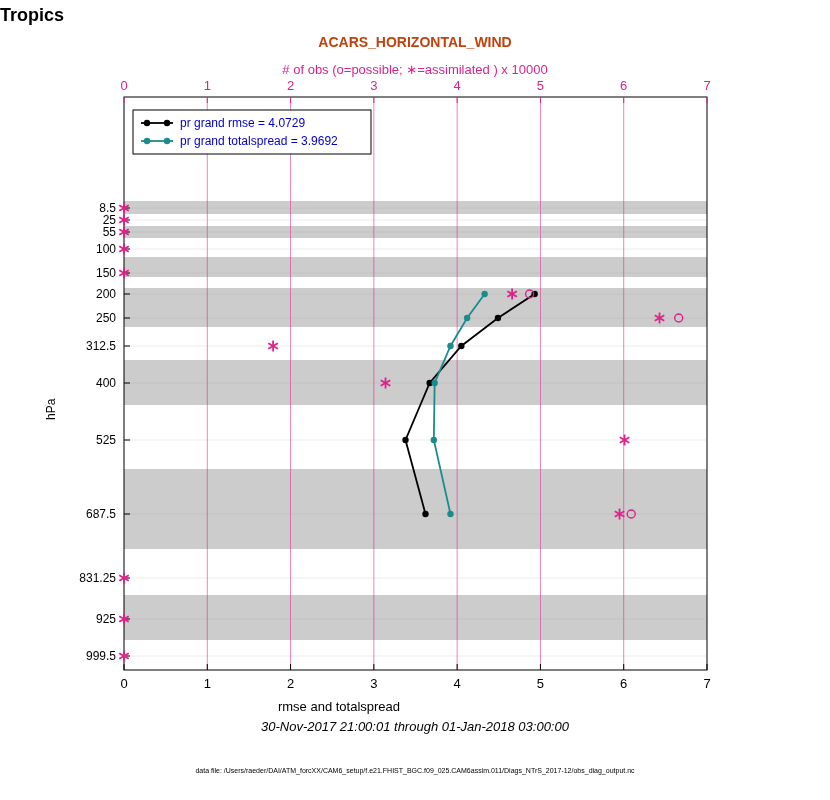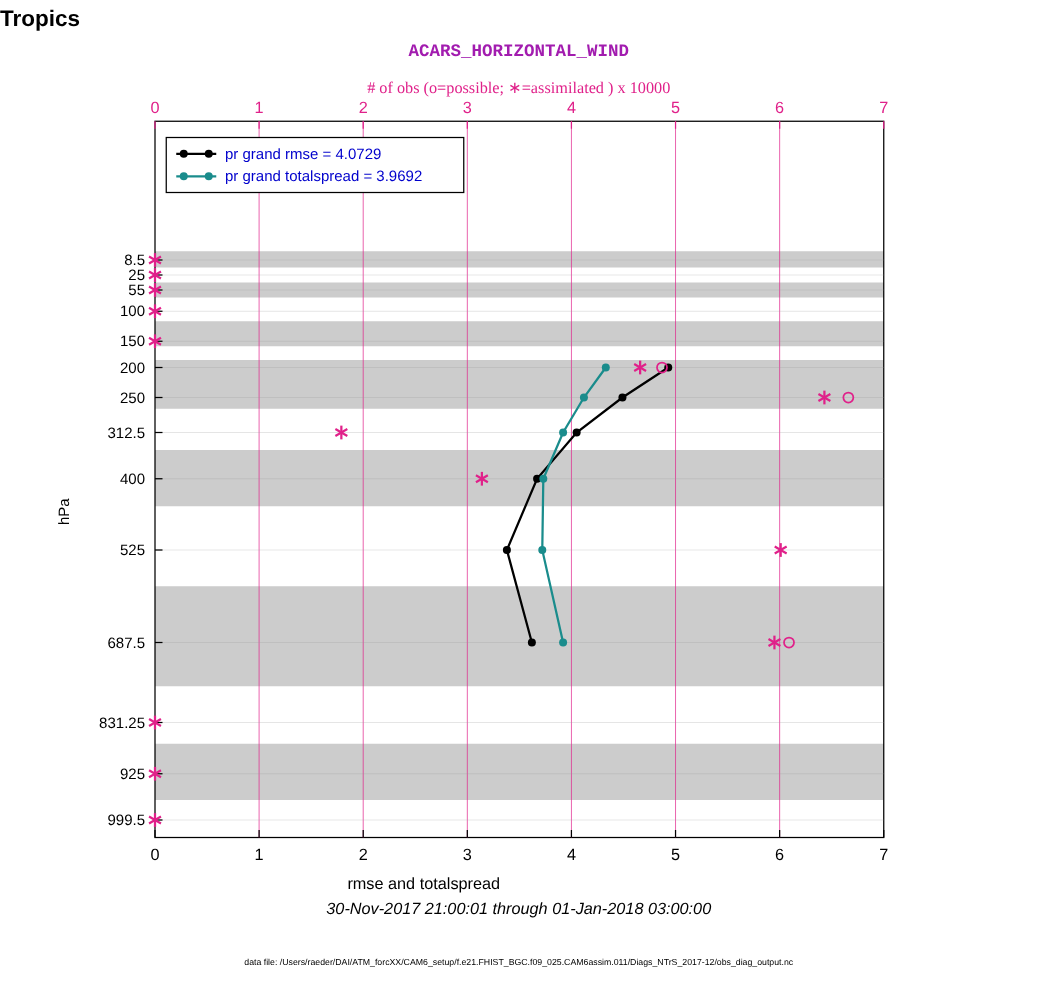--- a/index.html
+++ b/index.html
@@ -26,29 +26,27 @@
     left: 0; top: 5px; width: 830px;
     font-size: 18px;
     font-weight: bold;
     color: #000000;
   }
   .title-sub {
     left: 0; top: 34px; width: 830px;
     text-align: center;
     font-size: 14px;
     font-weight: bold;
-    color: #a21caf;
-    font-family: Liberation Mono, monospace;
+    color: #c2410c;
   }
   .top-axis-label {
     left: 0; top: 62px; width: 830px;
     text-align: center;
     font-size: 13px;
     color: #e0218a;
-    font-family: Liberation Serif, serif;
   }
   .bottom-axis-label {
     left: 0; top: 699px; width: 678px;
     text-align: center;
     font-size: 13px;
     color: #000000;
   }
   .date-range {
     left: 0; top: 719px; width: 830px;
     text-align: center;

